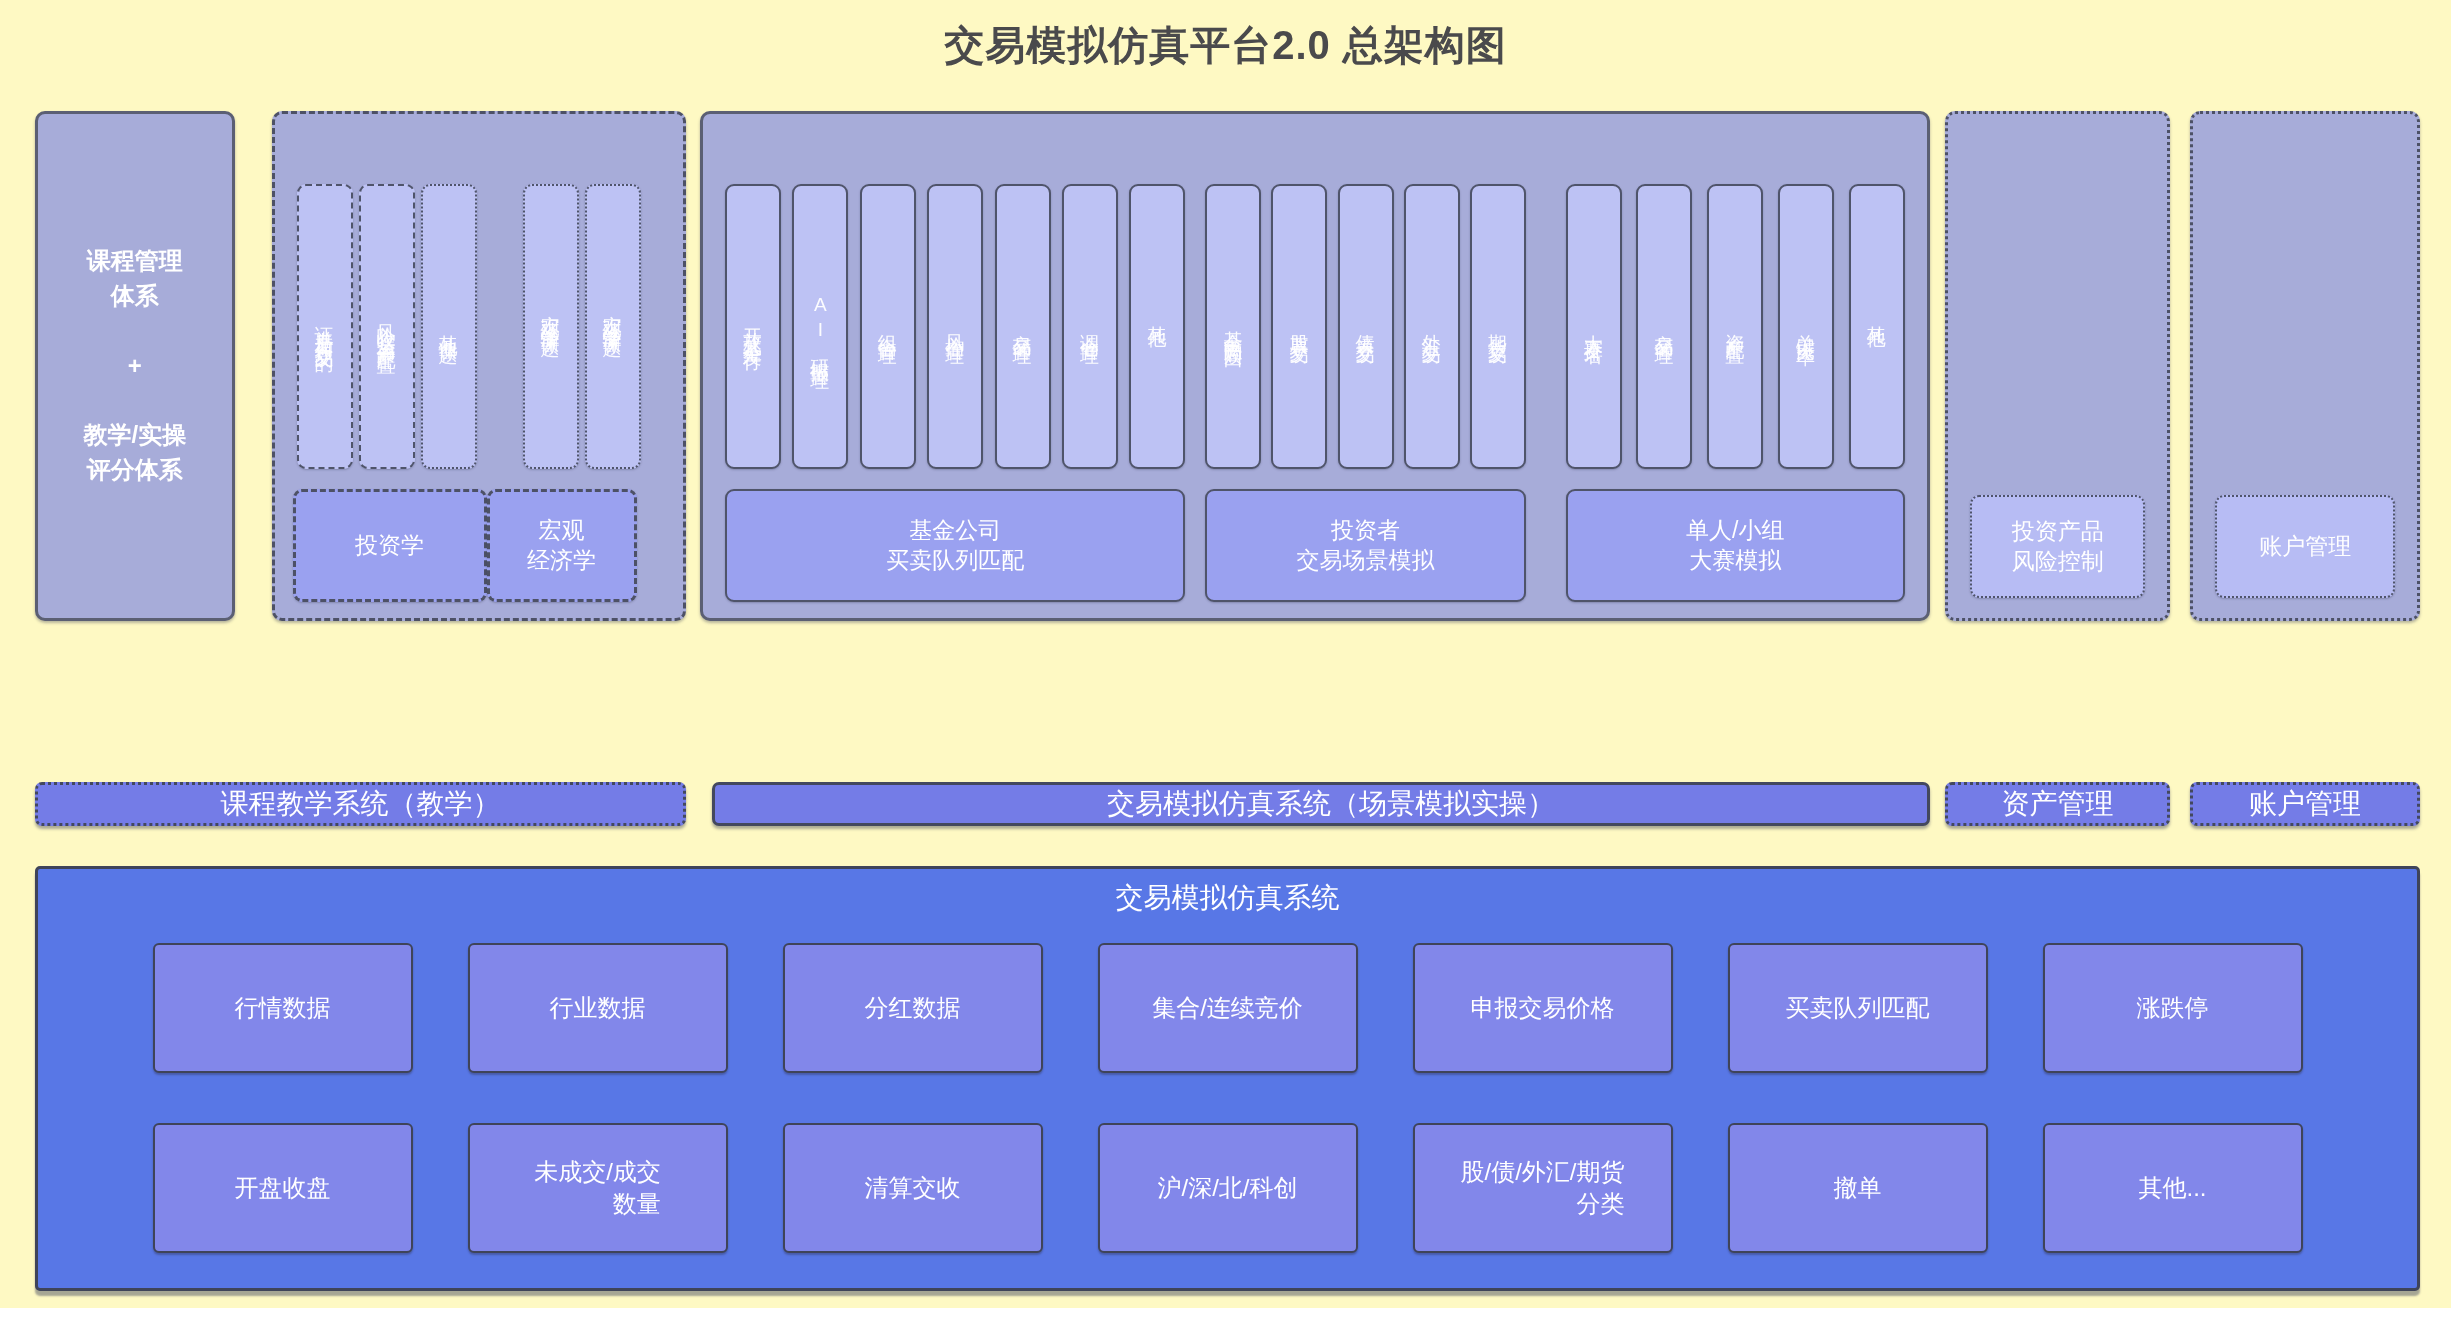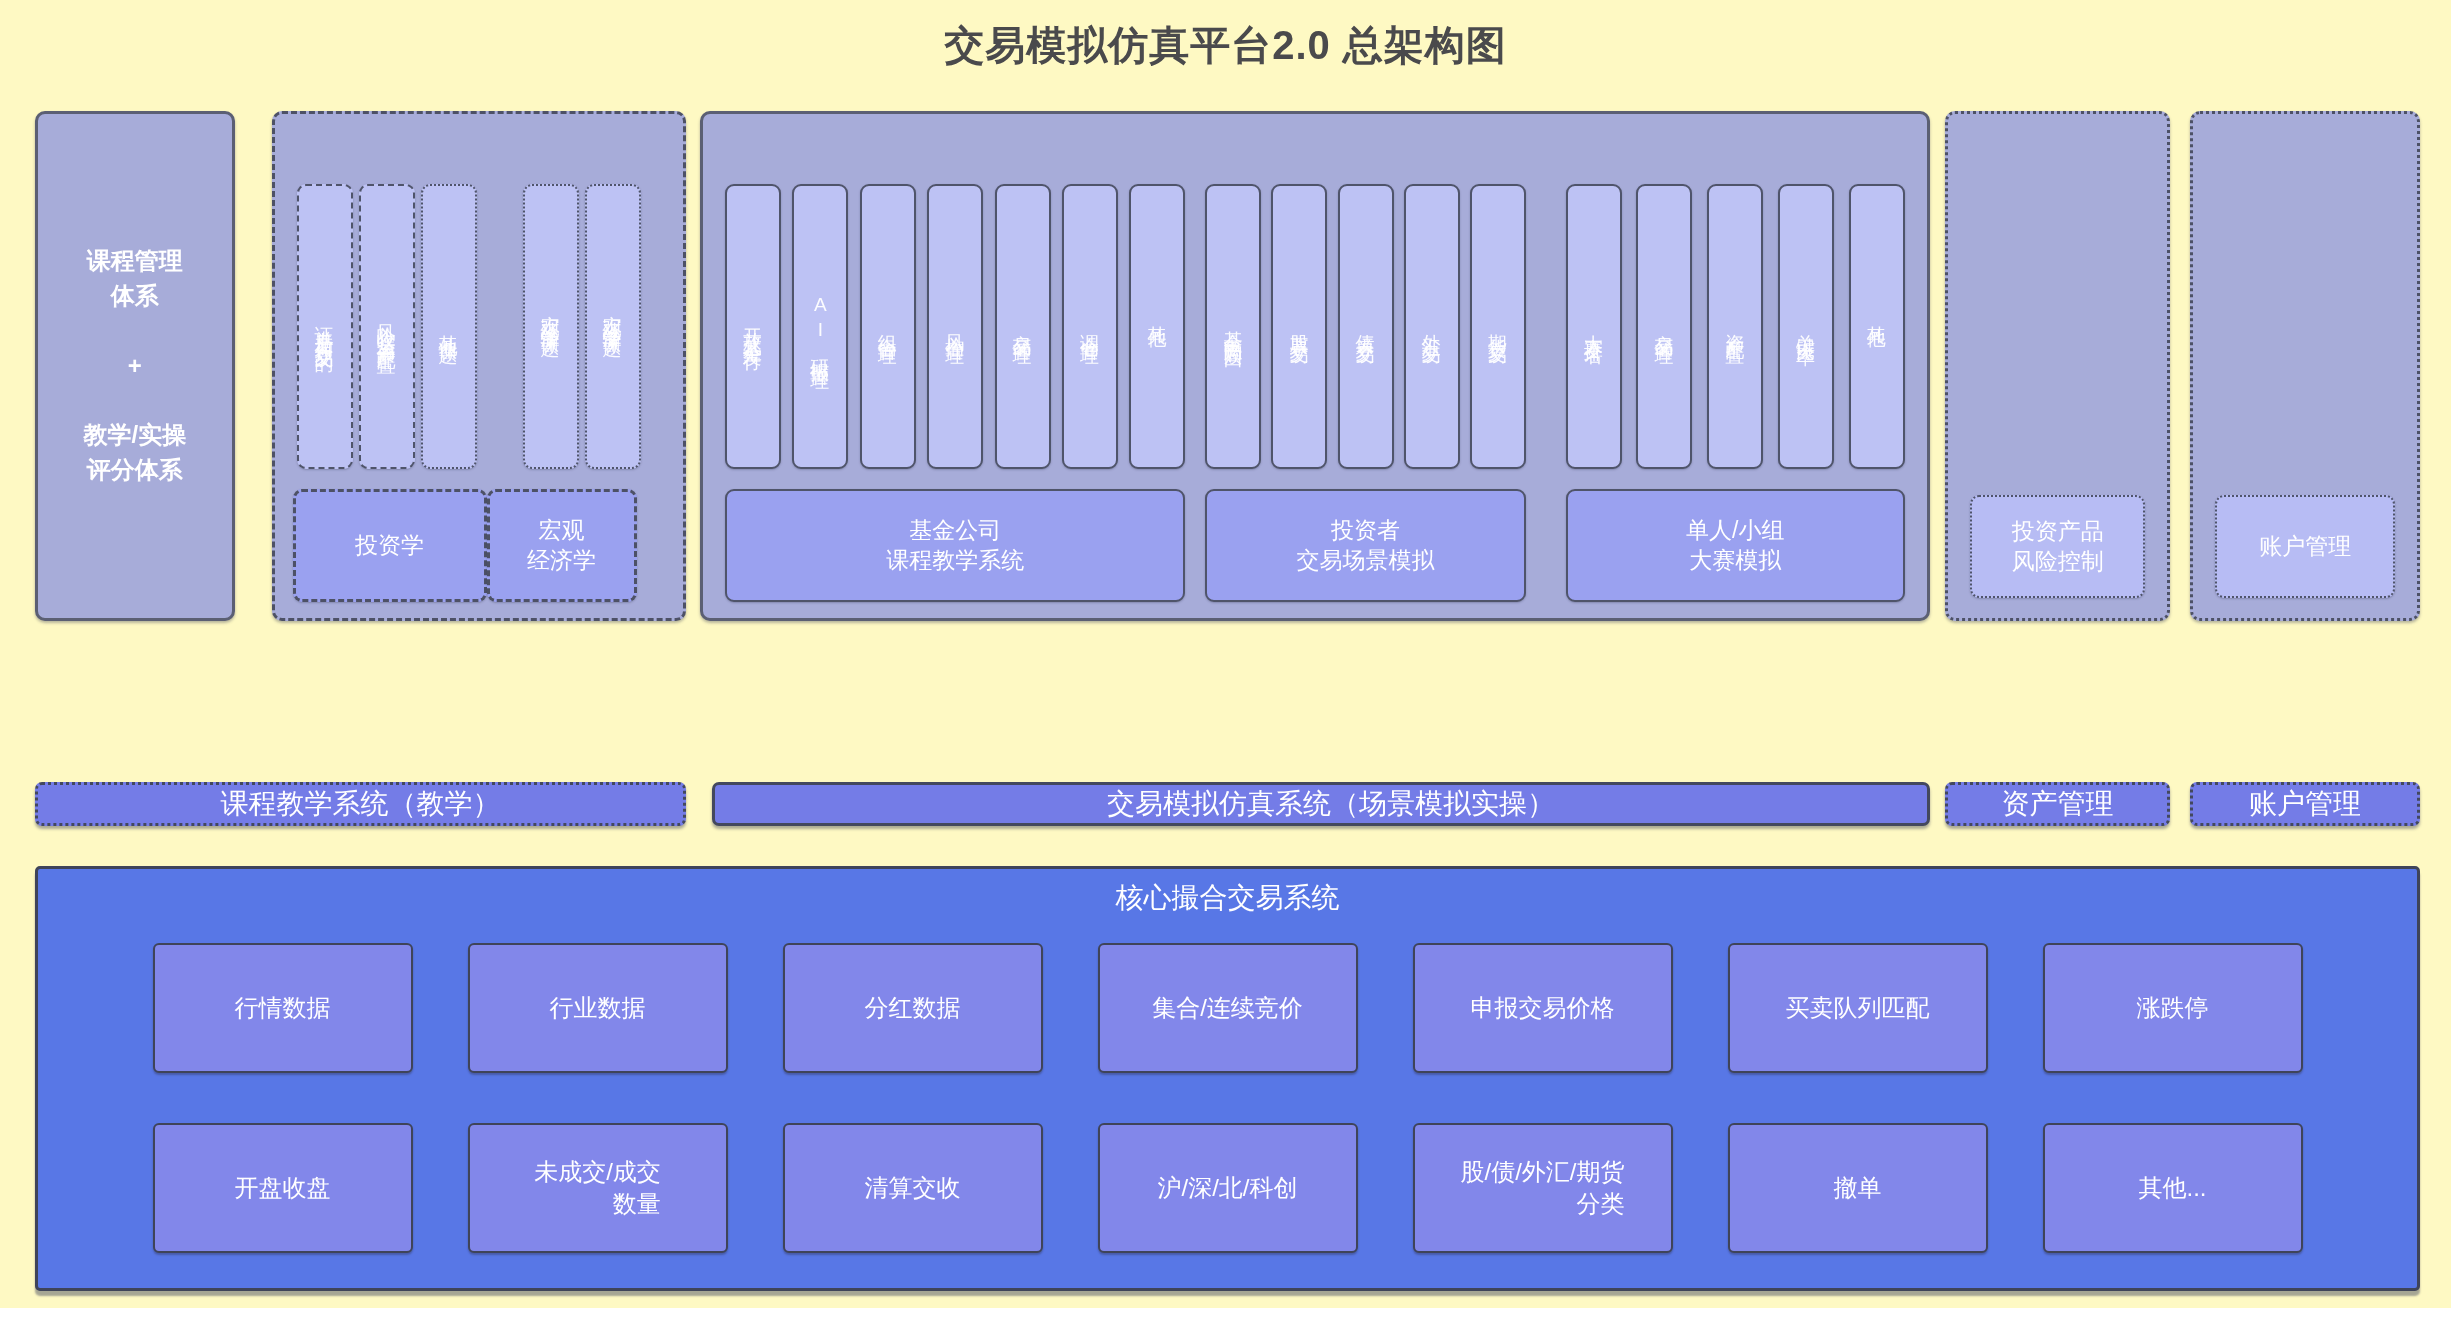--- a/index.html
+++ b/index.html
@@ -139,21 +139,21 @@
             <span class="vtext">交易管理</span>
           </div>
           <div class="pill p-solid">
             <span class="vtext">调仓管理</span>
           </div>
           <div class="pill p-solid">
             <span class="vtext">其他…</span>
           </div>
         </div>
         <div class="footer p-solid">基金公司
-课程教学系统</div>
+买卖队列匹配</div>
       </div>
 
       <div class="cluster cl2">
         <div class="pills">
           <div class="pill p-solid">
             <span class="vtext">基金申购赎回</span>
           </div>
           <div class="pill p-solid">
             <span class="vtext">股票交易</span>
           </div>
@@ -207,21 +207,21 @@
   </div>
 
   <div class="row2">
     <div class="sysbox s1">课程教学系统（教学）</div>
     <div class="sysbox s2">交易模拟仿真系统（场景模拟实操）</div>
     <div class="sysbox s3">资产管理</div>
     <div class="sysbox s4">账户管理</div>
   </div>
 
   <div class="row3">
-    <div class="core-title">核心撮合交易系统</div>
+    <div class="core-title">交易模拟仿真系统</div>
     <div class="core-grid">
       <div class="cell">行情数据</div>
       <div class="cell">行业数据</div>
       <div class="cell">分红数据</div>
       <div class="cell">集合/连续竞价</div>
       <div class="cell">申报交易价格</div>
       <div class="cell">买卖队列匹配</div>
       <div class="cell">涨跌停</div>
       <div class="cell">开盘收盘</div>
       <div class="cell">未成交/成交

